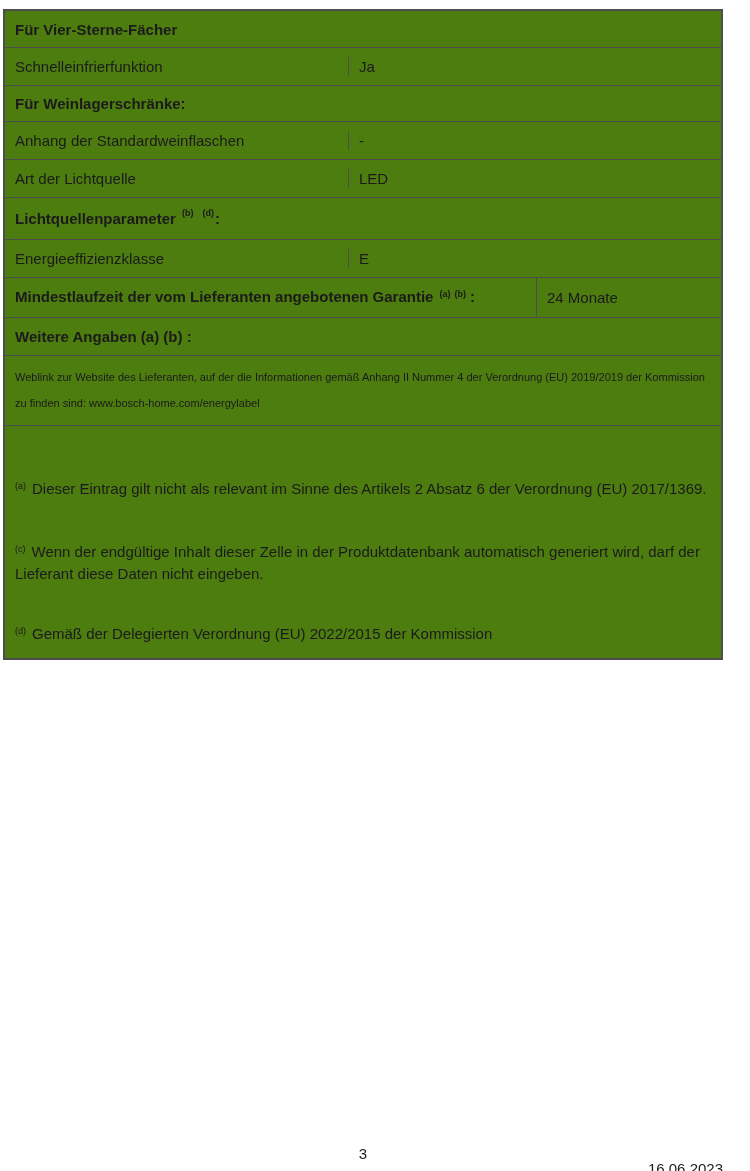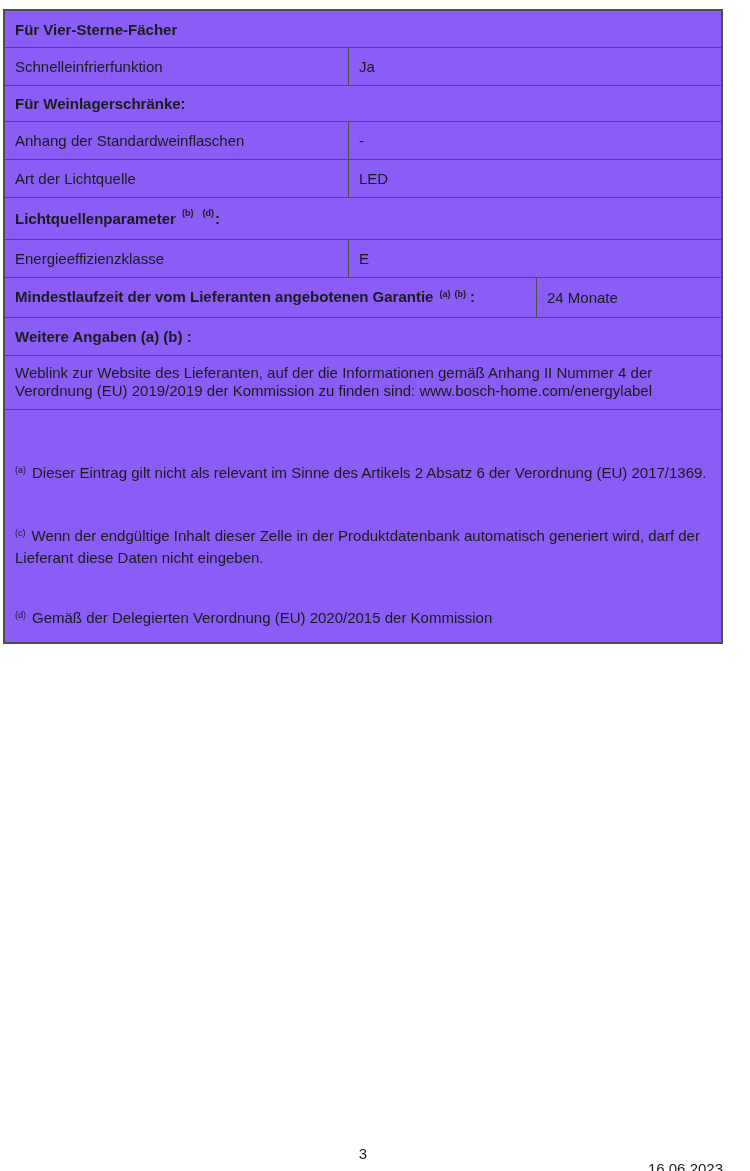--- a/index.html
+++ b/index.html
@@ -11,58 +11,58 @@
     position: relative;
     overflow: hidden;
   }
   .page { position: relative; width: 750px; height: 1171px; }
 
   .doc-table {
     position: absolute;
     left: 3px; top: 9px;
     width: 720px;
     border: 2px solid #4d4d4d;
-    background: #8b5cf6;
+    background: #4d7c0f;
   }
   .row { display: flex; align-items: stretch; border-top: 1px solid #4d4d4d; }
   .row:first-child { border-top: none; }
 
   .cell {
     display: flex; align-items: center;
     padding: 0 10px;
     font-size: 15px;
     line-height: 19px;
   }
   .label-cell { width: 344px; border-right: 1px solid #4d4d4d; }
   .value-cell { flex: 1; }
   .row.wide .label-cell { width: 532px; }
 
   .row.section .cell { width: 100%; border-right: none; font-weight: bold; }
 
   .h-sec   { min-height: 36px; }
-  .h-kv    { min-height: 38px; }
+  .h-kv    { min-height: 38px; align-items: center; }
   .h-kv2   { min-height: 40px; justify-content: center; }
   .h-light { min-height: 42px; }
 
   .sup {
     font-size: 9px;
     position: relative;
     top: -5px;
     white-space: nowrap;
   }
   .sup.gap1 { margin-left: 6px; }
   .sup.gap2 { margin-left: 9px; }
   .colon { margin-left: 1px; }
   .row.wide .colon { margin-left: 4px; }
 
   .textblock-cell {
     width: 100%;
     padding: 8px 12px 9px 10px;
-    font-size: 15px;
-    line-height: 18px;
+    font-size: 11px;
+    line-height: 26px;
     hyphens: auto;
     -webkit-hyphens: auto;
   }
   .weblink-row { min-height: 53px; }
 
   .footnotes-cell {
     width: 100%;
     padding: 13px 12px 12px 10px;
     font-size: 15px;
     line-height: 19.5px;
@@ -178,21 +178,21 @@
         <div class="fn">
           <span class="sup">(a)</span><span>Dieser Eintrag gilt nicht als relevant im Sinne des Artikels 2 Absatz 6 der Verordnung (EU) 2017/1369.</span>
         </div>
 
 
         <div class="fn">
           <span class="sup">(c)</span><span>Wenn der endgültige Inhalt dieser Zelle in der Produktdatenbank automatisch generiert wird, darf der Lieferant diese Daten nicht eingeben.</span>
         </div>
 
         <div class="fn">
-          <span class="sup">(d)</span><span>Gemäß der Delegierten Verordnung (EU) 2020/2015 der Kommission</span>
+          <span class="sup">(d)</span><span>Gemäß der Delegierten Verordnung (EU) 2022/2015 der Kommission</span>
         </div>
 
       </div>
     </div>
 
   </div>
 
   <div class="footer">
     <div class="page-number">3</div>
     <div class="date">16.06.2023</div>

